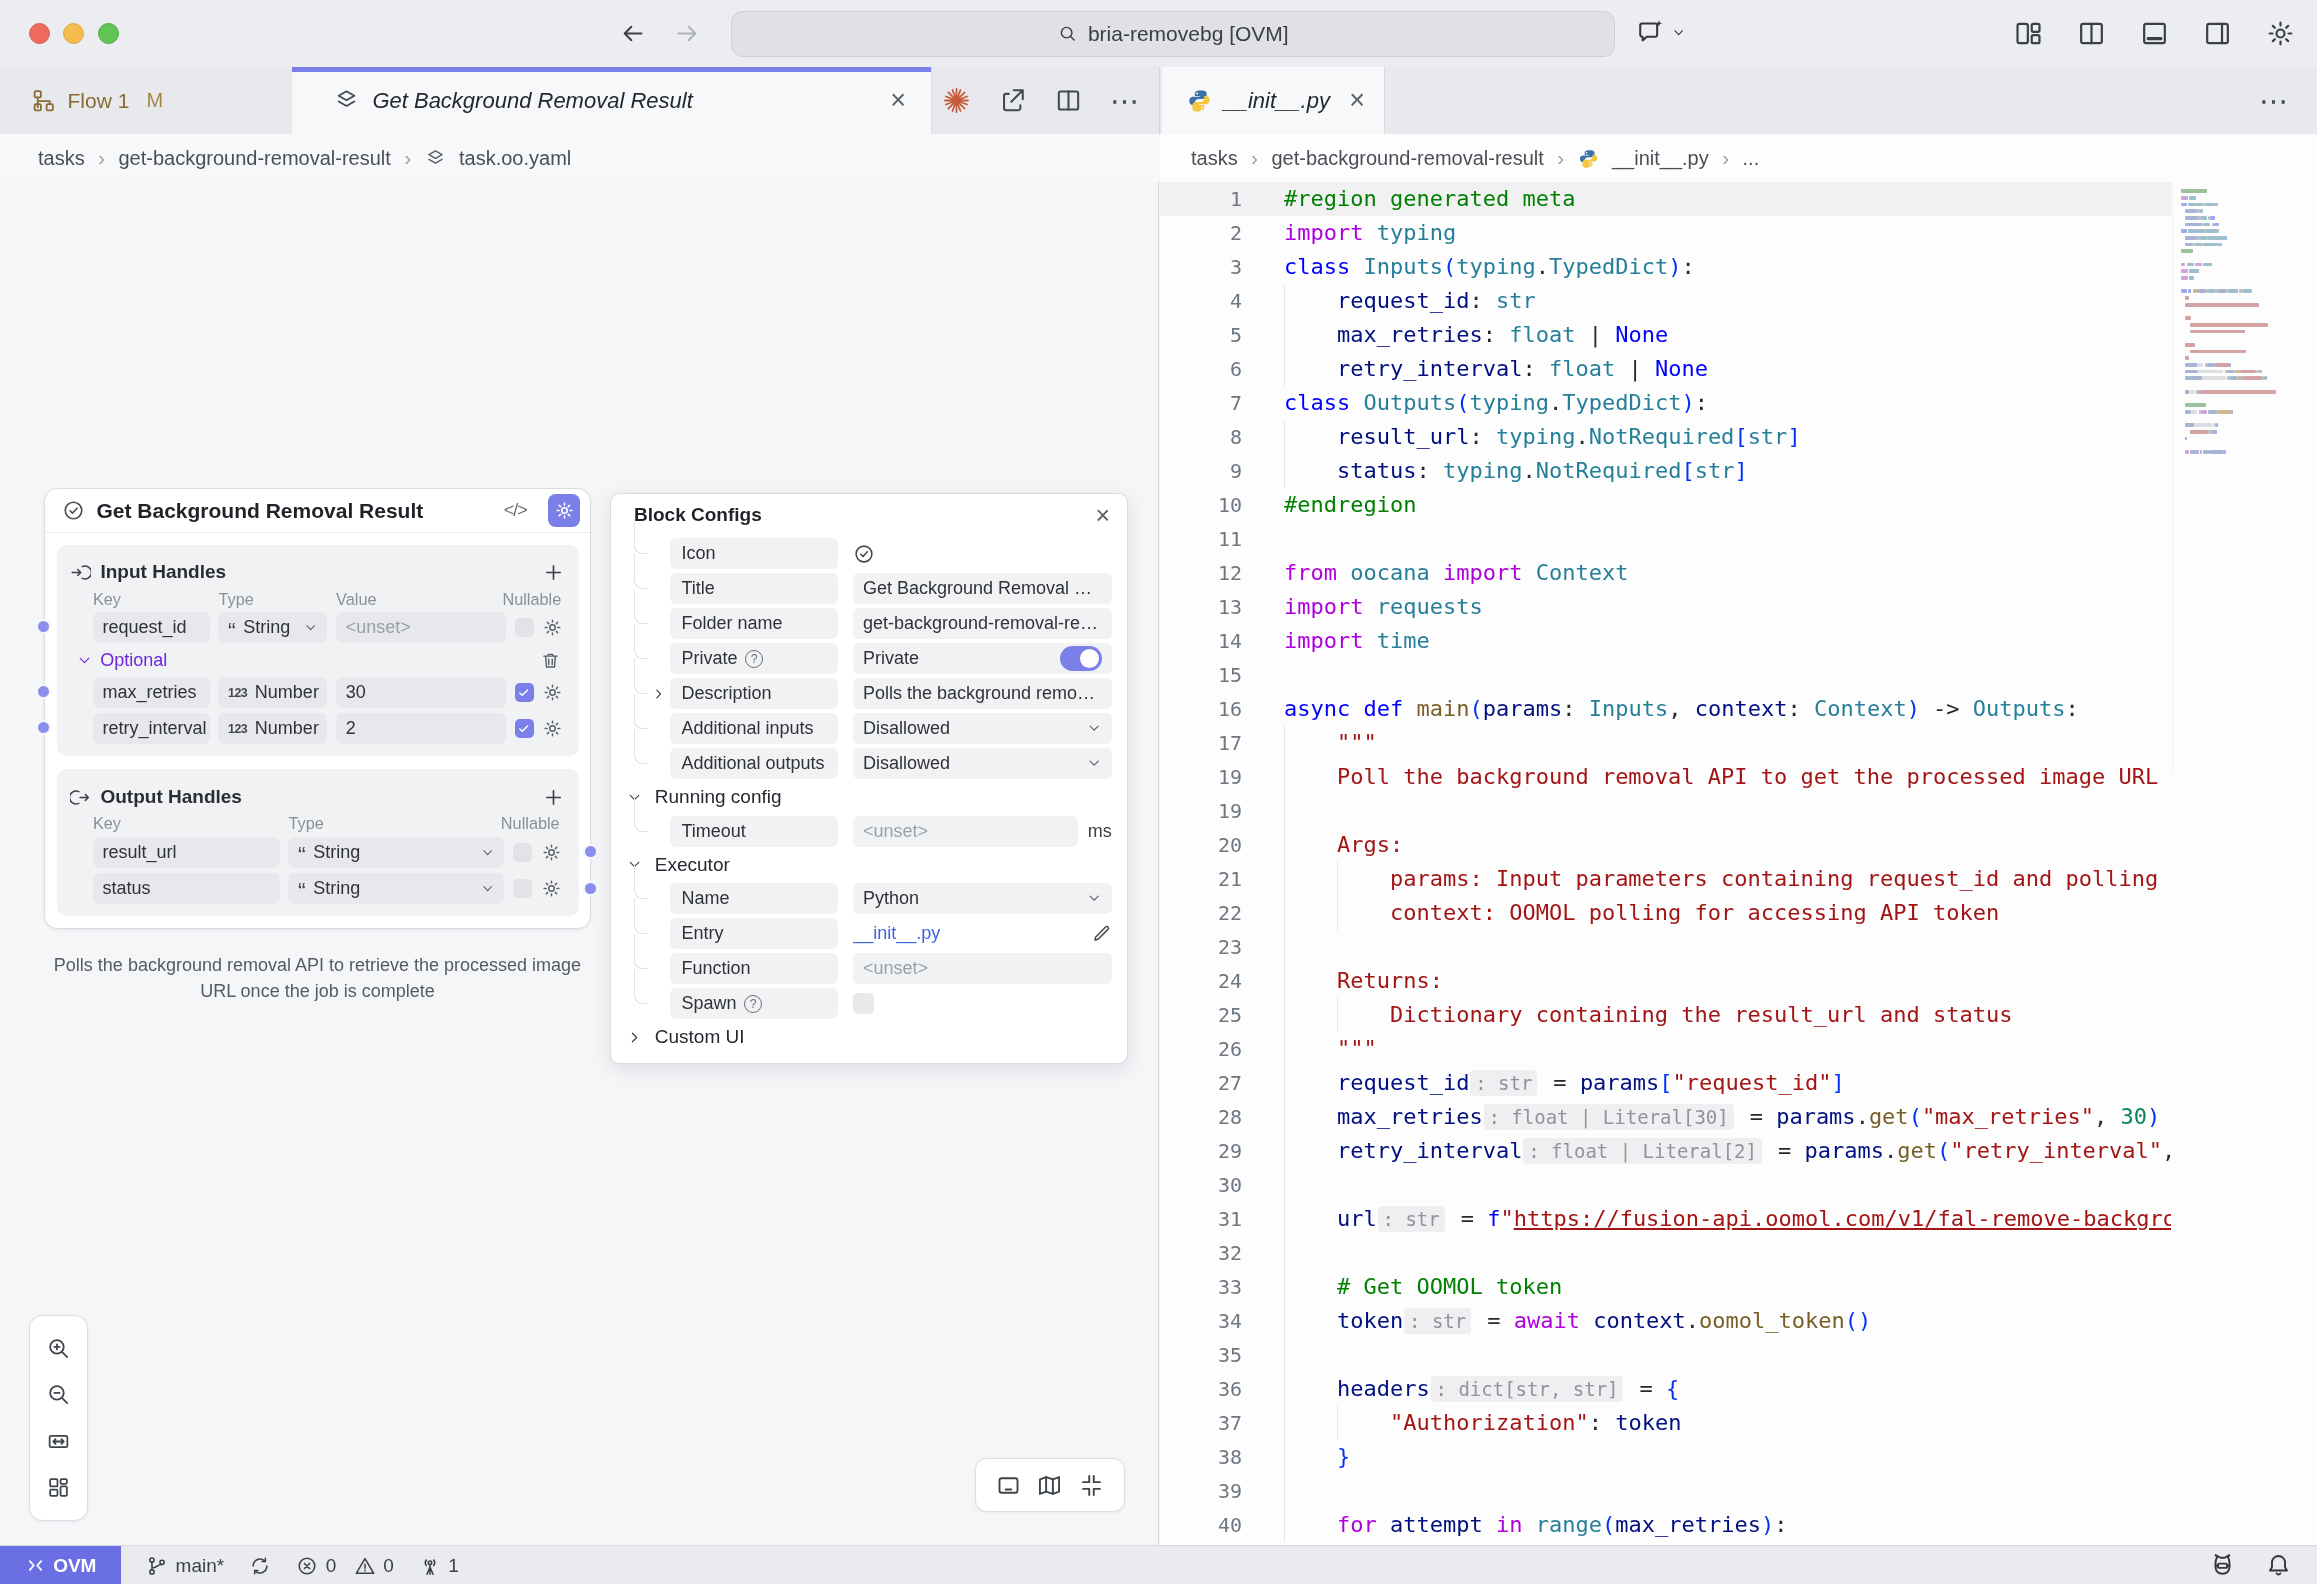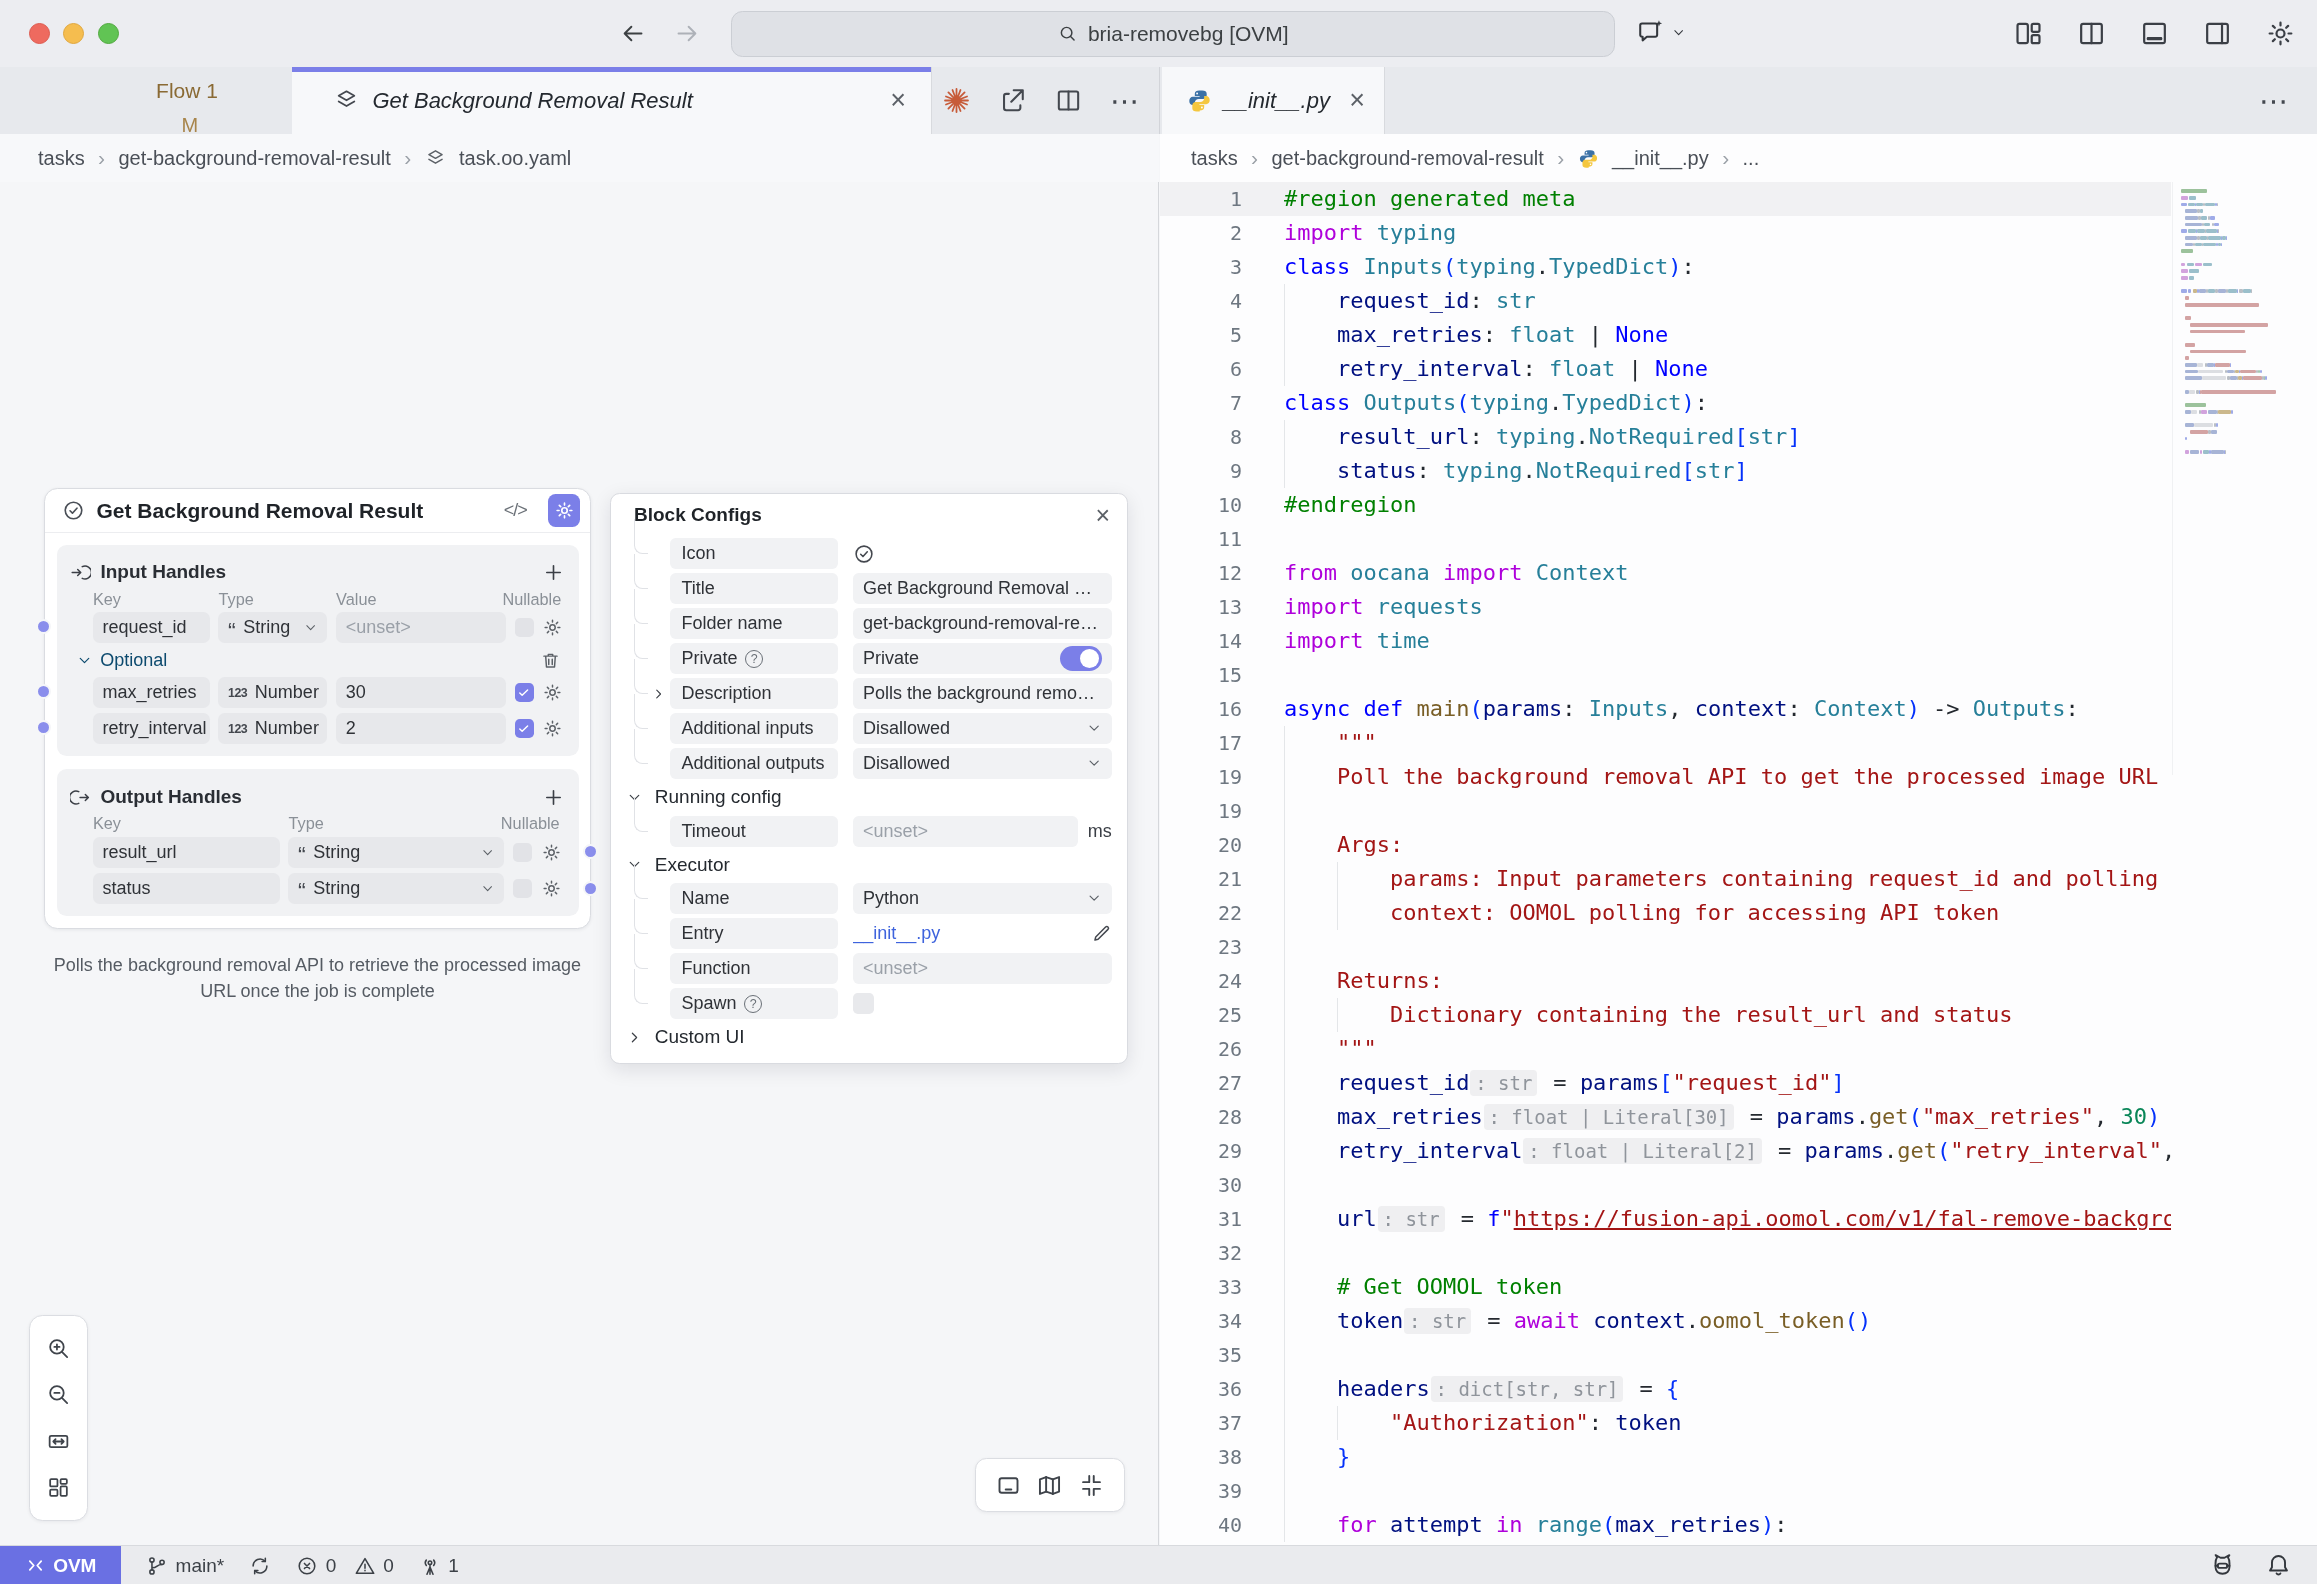--- a/index.html
+++ b/index.html
@@ -25,21 +25,21 @@
     display:flex; align-items:center; justify-content:center; gap:9.6px;
     font-size:21px; color:#3C4043;
   }
   .chat-wrap{ position:absolute; left:1636px; top:18px; display:flex; align-items:center; gap:5.7px; color:#33373D;}
   .win-icons{ position:absolute; right:21px; top:18px; display:flex; gap:32px; color:#3B3F46; }
   .win-icons svg{ width:31px; height:31px; }
 
   
   .tabbar{ position:absolute; left:0; top:67px; width:2317px; height:67px; background:#E7E9ED; }
   .tab{ position:absolute; top:0; height:67px; display:flex; align-items:center; }
-  .tab-flow{ left:0; width:344px; padding-left:31px; gap:11.5px; border-right:1px solid #D8DADE; color:#8A6A34; font-size:21px;flex-direction:column;}
+  .tab-flow{ left:0; width:344px; padding-left:31px; gap:11.5px; border-right:1px solid #D8DADE; color:#8A6A34; font-size:21px;}
   .tab-flow svg{ width:25px; height:25px; }
   .flow-badge{ color:#A8854B; margin-left:5.7px; font-size:20px;}
   .tab-task{ left:292px; width:640px; background:#F7F8FA; border-right:1px solid #D8DADE; padding:0 25px 0 42px; gap:13.4px;}
   .tab-task .accent{ position:absolute; left:0; top:0; width:100%; height:4.8px; background:#7B7FE8;}
   .tab-task svg{ width:25px; height:25px; color:#44484F;}
   .tab-label{ font-style:italic; font-size:22px; color:#24292F; white-space:nowrap;}
   .tab-close{ margin-left:auto; font-size:27px; color:#5C6167; line-height:1; cursor:default;}
   .left-tab-icons{ position:absolute; left:942px; top:0; height:67px; display:flex; align-items:center; gap:27px; color:#44484F;}
   .left-tab-icons svg{ width:29px; height:29px;}
   .icon-ai{ color:#C75B39;}
@@ -82,21 +82,21 @@
   .pill .muted{ color:#9AA0A8;}
   .pill.type{ gap:7.6px;}
   .pill.type .q{ font-size:23px; line-height:9.6px; padding-top:9.6px; color:#44484F;}
   .pill.type .onetwothree{ font-size:12.4px; font-weight:700; letter-spacing:-0.5px; color:#44484F;}
   .pill.type svg{ width:15.3px; height:15.3px; margin-left:auto; color:#5C6167;}
   .cb{ width:19px; height:19px; border-radius:4.8px; background:#E2E3E7;}
   .cb.on{ background:#7B7FE8; display:flex; align-items:center; justify-content:center; color:#fff;}
   .cb.on svg{ width:13.4px; height:13.4px; stroke-width:2.6;}
   .row-gear{ color:#5C6167;}
   .row-gear svg{ width:21px; height:21px;}
-  .opt-row{ height:29px; display:flex; align-items:center; gap:7.6px; padding-left:5.7px; font-size:18px; color:#0c4a6e;}
+  .opt-row{ height:29px; display:flex; align-items:center; gap:7.6px; padding-left:5.7px; font-size:18px; color:#6d28d9;}
   .opt-row svg.cv{ width:17px; height:17px;}
   .opt-trash{ margin-left:auto; margin-right:3.8px; color:#5C6167;}
   .opt-trash svg{ width:21px; height:21px;}
   .node-caption{ position:absolute; left:44px; top:770px; width:547px; text-align:center; font-size:18px; line-height:26px; color:#555B63;}
   .hdot{ position:absolute; width:15.3px; height:15.3px; border-radius:50%; background:#8A8EEC; border:2.9px solid #F5F6F8;}
 
   
   .canvas-tools-left{ position:absolute; left:29px; top:1133px; width:59px; height:206px; background:#FFFFFF; border:1px solid #DBDDE2; border-radius:13.4px; box-shadow:0 1px 3.8px rgba(20,24,40,.06); display:flex; flex-direction:column; align-items:center; justify-content:space-around; padding:9.6px 0; color:#3F444B;}
   .canvas-tools-left svg{ width:25px; height:25px;}
   .canvas-tools-br{ position:absolute; left:975px; top:1276px; width:150px; height:54px; background:#FFFFFF; border:1px solid #DBDDE2; border-radius:11.5px; box-shadow:0 1px 3.8px rgba(20,24,40,.06); display:flex; align-items:center; justify-content:space-around; padding:0 11.5px; color:#3F444B;}

